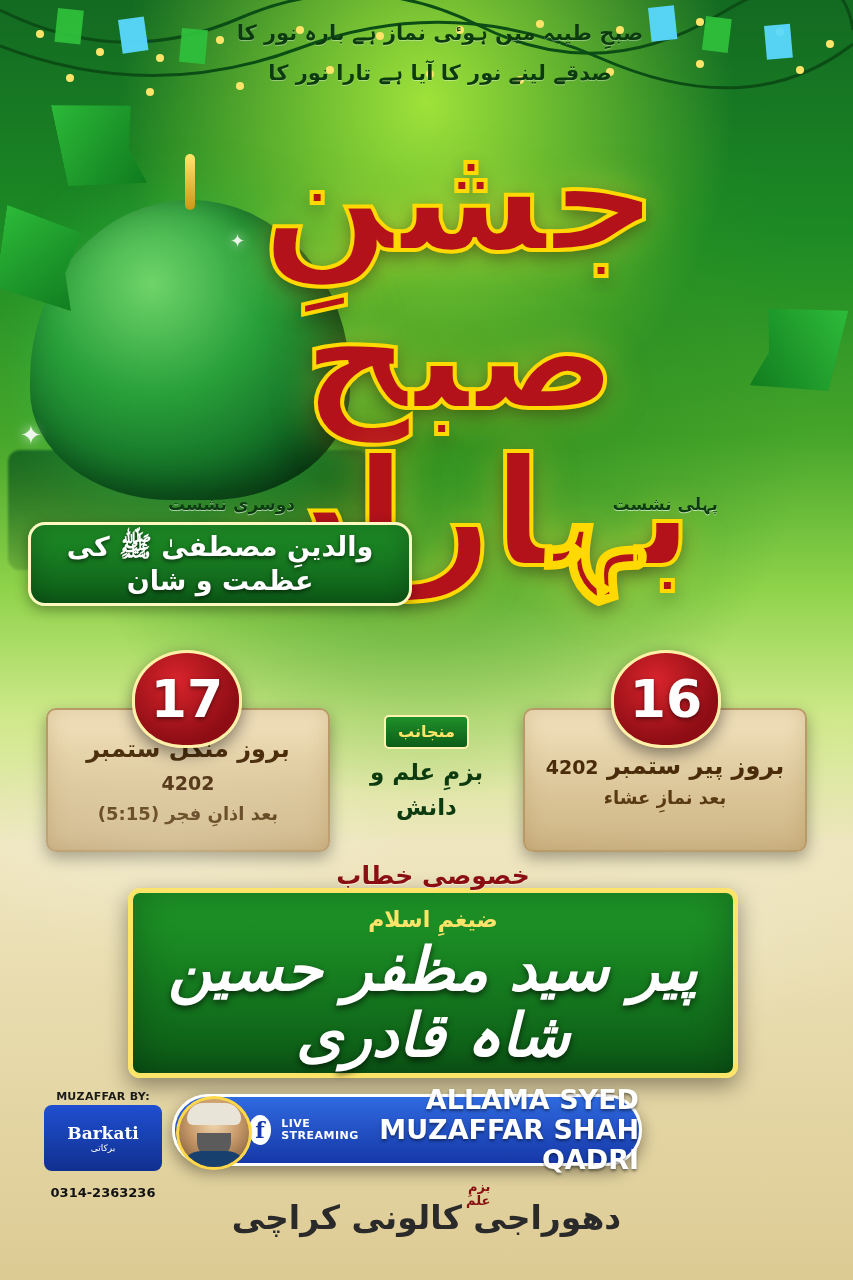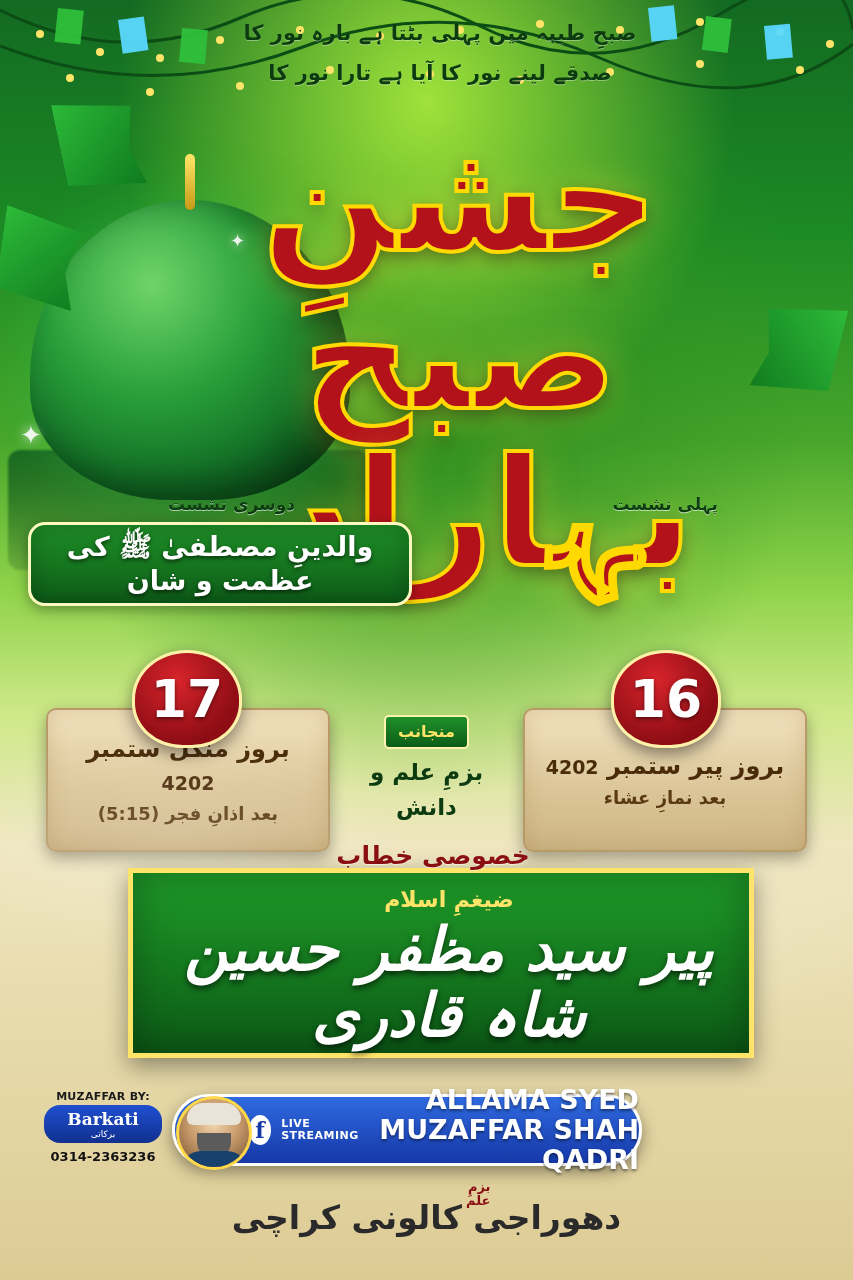--- a/index.html
+++ b/index.html
@@ -126,26 +126,25 @@
     position:absolute;left:50%;margin-left:-96px;top:82px;width:192px;height:132px;
     text-align:center;color:#0c3b10;font-size:23px;font-weight:bold;line-height:1.5;
   }
   .mid-tag{
     display:inline-block;background:linear-gradient(180deg,#1f9029,#0d5d18);
     color:#ffe46a;font-size:16px;padding:3px 12px;border-radius:5px;
     border:2px solid #fff3b0;margin-bottom:6px;
   }
   
   .speaker{
-    position:absolute;left:128px;top:868px;width:600px;height:180px;
+    position:absolute;left:128px;top:888px;width:600px;height:180px;
     background:linear-gradient(180deg,#1f9b28,#0c5a16);
-    border:5px solid #ffe46a;border-radius:0;
+    border:5px solid #ffe46a;border-radius:12px;
     box-shadow:0 8px 22px rgba(0,0,0,.4), inset 0 0 40px rgba(0,0,0,.3);
     text-align:center;
-    padding-left:16px;
   }
   .speaker .khitab{
     position:absolute;left:0;top:-32px;width:600px;text-align:center;
     color:#8a0f12;font-size:25px;font-weight:bold;
     text-shadow:0 1px 0 rgba(255,255,255,.5);
   }
   .speaker .ztag{color:#ffe46a;font-size:22px;font-weight:bold;margin-top:14px;}
   .speaker .name{
     color:#ffffff;font-size:60px;font-weight:bold;line-height:1.1;margin-top:4px;
     text-shadow:0 3px 6px rgba(0,0,0,.6);
@@ -178,24 +177,24 @@
   .photo .beard{position:absolute;left:18px;top:34px;width:34px;height:26px;background:#5b5b5b;border-radius:0 0 18px 18px;}
   .photo .shoulders{position:absolute;left:2px;bottom:-6px;width:66px;height:22px;background:#17406f;border-radius:20px 20px 0 0;}
   
   .designer{
     position:absolute;left:44px;top:1090px;width:118px;height:62px;text-align:center;
   }
   .designer .dby{font-size:11px;font-weight:bold;color:#1b1b1b;letter-spacing:.3px;}
   .designer .brand{
     background:linear-gradient(180deg,#1f4fd0,#10308f);
     color:#fff;font-size:17px;font-weight:bold;font-family:"DejaVu Serif", serif;
-    border-radius:16px;padding:4px 0;margin-top:2px;
+    border-radius:8px;padding:18px 0;margin-top:2px;
   }
   .designer .brand small{display:block;font-size:9px;font-weight:normal;}
-  .designer .phone{font-size:13px;font-weight:bold;color:#111;margin-top:6px;}
+  .designer .phone{font-size:13px;font-weight:bold;color:#111;margin-top:14px;}
   
   .footer{
     position:absolute;left:0;top:1196px;width:853px;text-align:center;
   }
   .footer .mosque{
     color:#8a0f12;font-size:44px;font-weight:bold;
     text-shadow:0 2px 0 rgba(255,255,255,.45);
   }
   .footer .addr{color:#2a2a2a;font-size:33px;font-weight:bold;margin-top:2px;}
   .logo-mini{
@@ -256,21 +255,21 @@
     <div class="dome-base"></div>
     <div class="dome"></div>
     <span class="sparkle" style="left:30px;top:330px;">✦</span>
     <span class="sparkle" style="left:240px;top:140px;font-size:18px;">✦</span>
   </div>
   <div class="flag f1"></div>
   <div class="flag f2"></div>
   <div class="flag f3"></div>
 
   <div class="top-couplet urdu">
-    <div>صبحِ طیبہ میں پہلی بٹتا ہے بارہ نور کا</div>
+    <div>صبحِ طیبہ میں ہوئی نماز ہے بارہ نور کا</div>
     <div>صدقے لینے نور کا آیا ہے تارا نور کا</div>
   </div>
 
   <div class="main-title">
     <div class="ttl urdu">جشنِ صبح بہاراں</div>
   </div>
 
   <div class="sessions">
     <div class="sess-tag r urdu">پہلی نشست</div>
     <div class="sess-tag l urdu">دوسری نشست</div>

